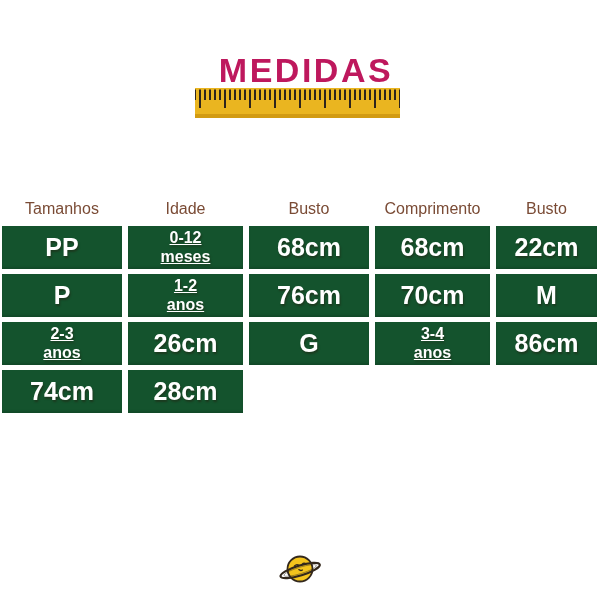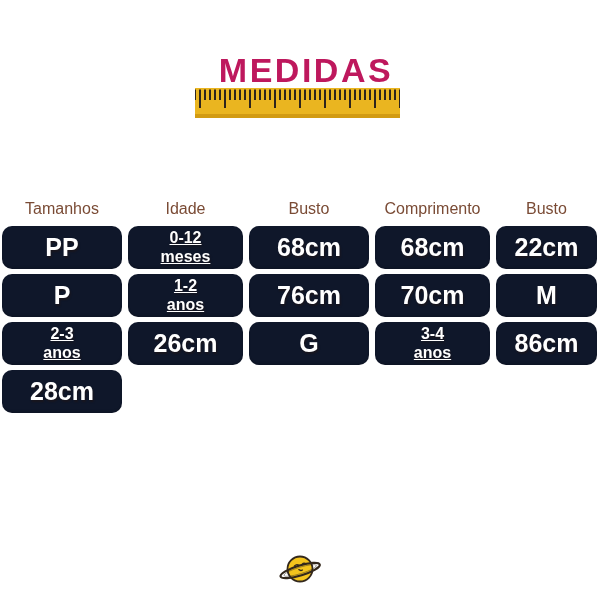--- a/index.html
+++ b/index.html
@@ -22,21 +22,21 @@
     display:grid;
     grid-template-columns:120px 115px 120px 115px 101px;
     grid-template-rows:25px 43px 43px 43px 43px;
     gap:5px 6px;
   }
   .th{
     display:flex;align-items:center;justify-content:center;
     color:#7A4B35;font-weight:normal;font-size:16px;
   }
   .td{
-    background:#0f172a;border-radius:10px;
+    background:#14532d;border-radius:0;
     display:flex;flex-direction:column;align-items:center;justify-content:center;
     color:#ffffff;font-weight:bold;font-size:25px;line-height:1;
     text-shadow:1px 2px 2px rgba(40,20,10,0.40);
     box-shadow:inset 0 -2px 2px rgba(0,0,0,0.12);
   }
   .td.age{font-size:16px;line-height:1.15;text-decoration:underline;}
 
   
   .planet-wrap{position:absolute;left:277px;top:549px;width:46px;height:44px;}
 </style>
@@ -95,20 +95,21 @@
       <span>anos</span>
     </div>
     <div class="td">26cm</div>
 
     <div class="td">G</div>
     <div class="td age">
       <span>3-4</span>
       <span>anos</span>
     </div>
     <div class="td">86cm</div>
+    <div class="td">74cm</div>
     <div class="td">28cm</div>
   </div>
 
   <div class="planet-wrap">
     <svg width="46" height="44" viewBox="0 0 46 44" xmlns="http://www.w3.org/2000/svg" aria-hidden="true">
       <circle cx="23" cy="20" r="12.5" fill="#F4C41D" stroke="#33281C" stroke-width="1.8"></circle>
       <g transform="rotate(-17 23 21)">
         <ellipse cx="23" cy="21.5" rx="20.5" ry="5" fill="none" stroke="#33281C" stroke-width="2.2"></ellipse>
         <ellipse cx="23" cy="21.5" rx="17" ry="3.2" fill="none" stroke="#33281C" stroke-width="0.8" opacity="0.5"></ellipse>
       </g>

